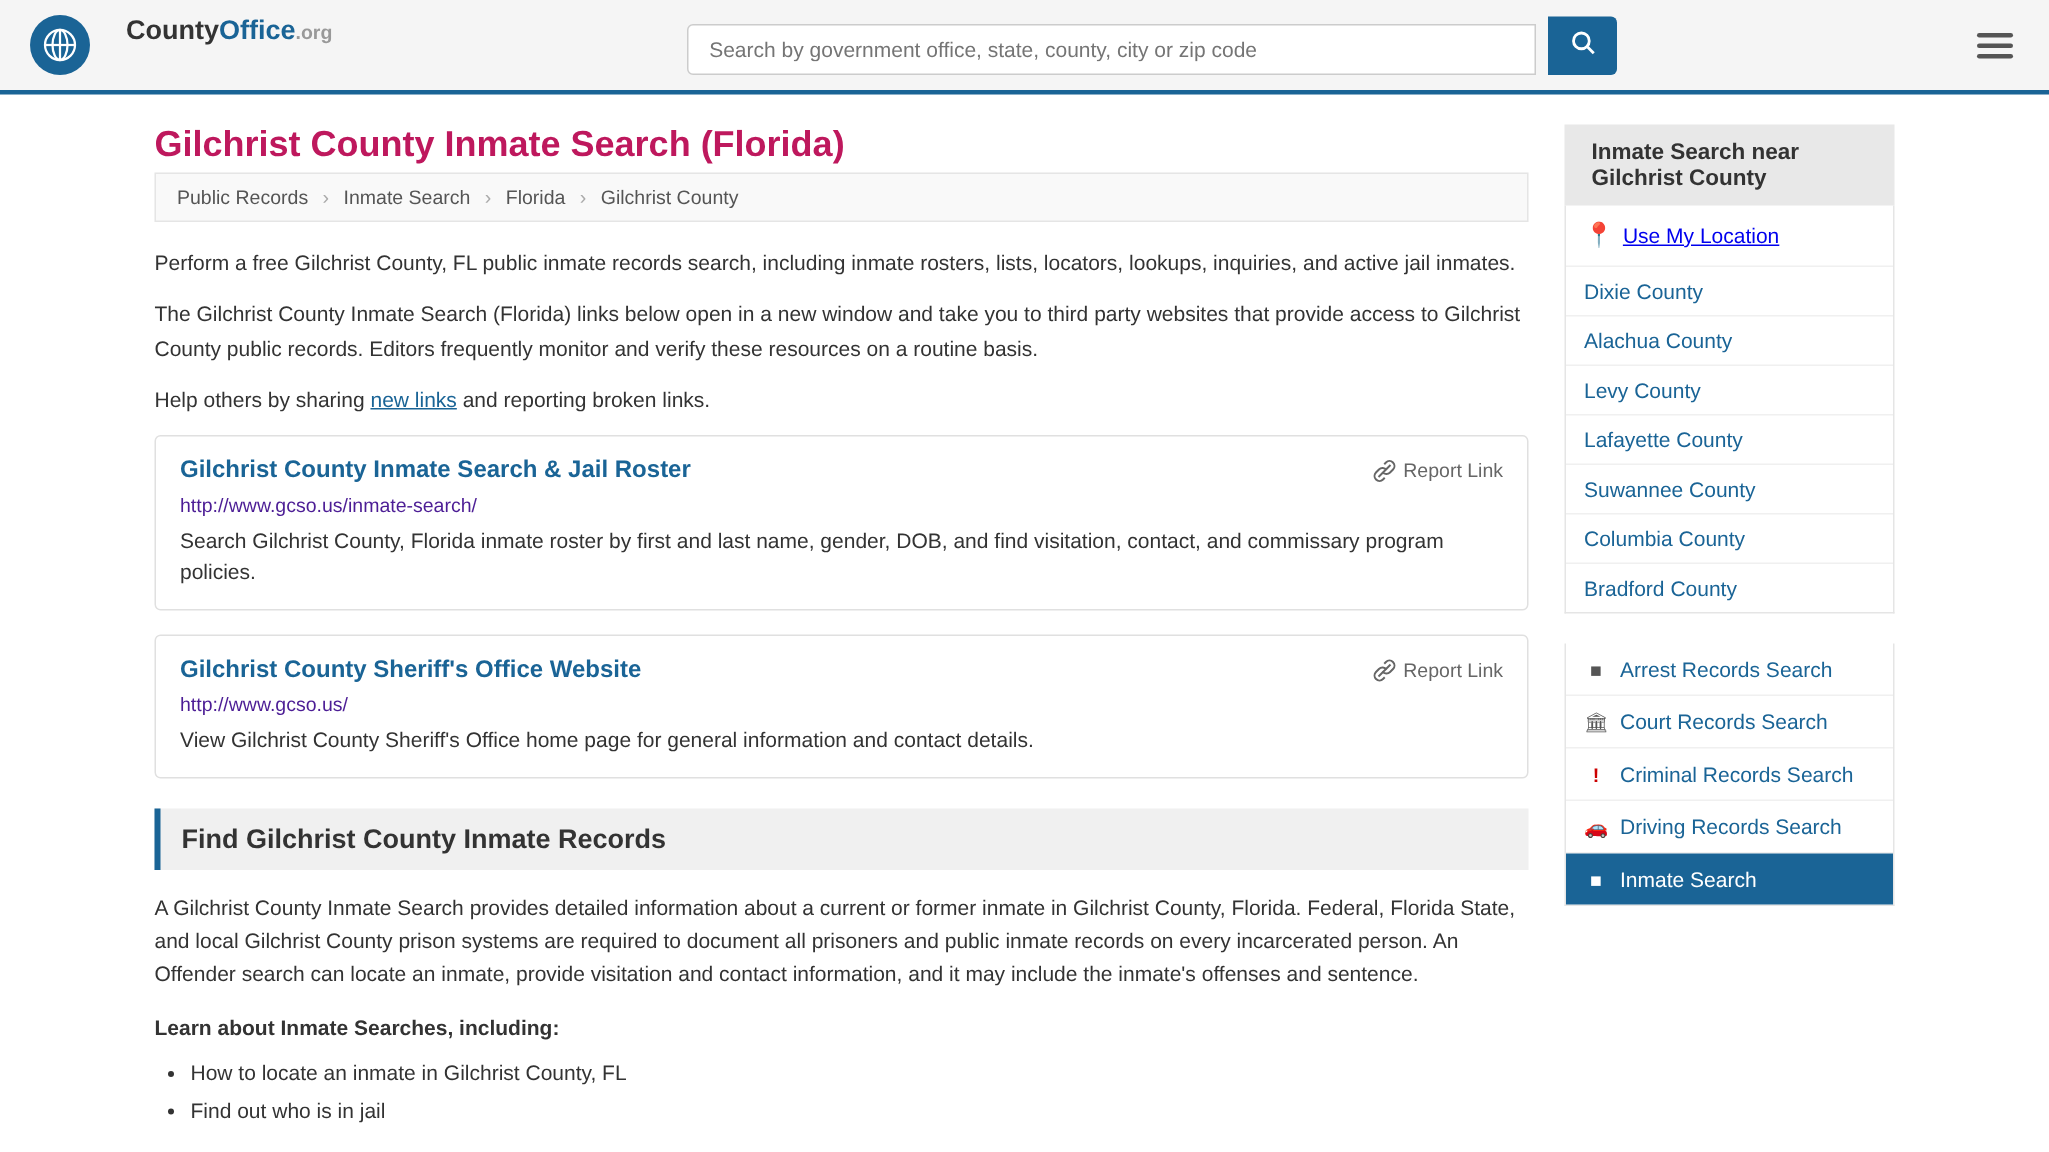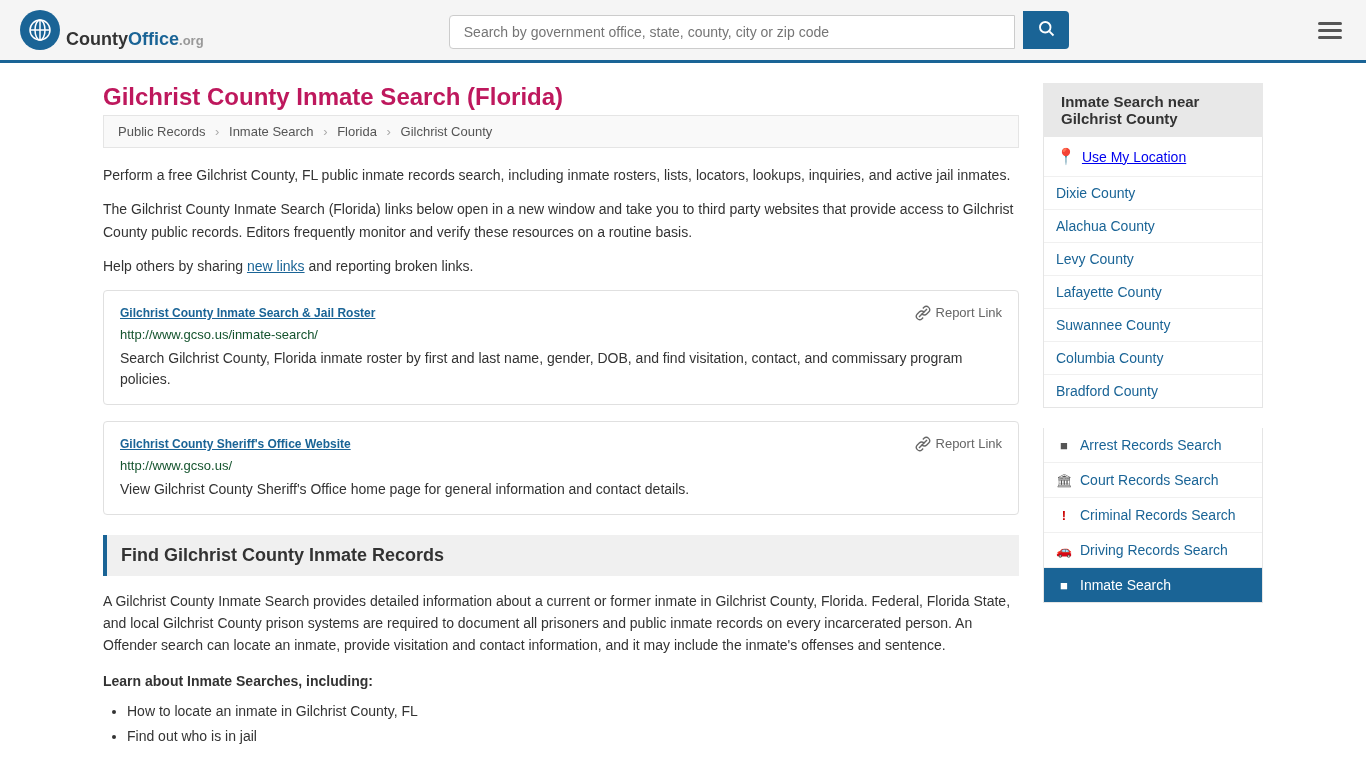--- a/index.html
+++ b/index.html
@@ -9,22 +9,22 @@
     .header {
       background: #f5f5f5;
       border-bottom: 3px solid #1a6496;
       padding: 10px 20px;
       display: flex;
       align-items: center;
       justify-content: space-between;
     }
     .logo-area {
       display: flex;
-      align-items: flex-end;
-      gap: 6px;
+      align-items: flex-start;
+      gap: 24px;
     }
     .logo-circle {
       width: 40px;
       height: 40px;
       border-radius: 50%;
       background: #1a6496;
       display: flex;
       align-items: center;
       justify-content: center;
       color: white;
@@ -134,38 +134,37 @@
       margin-bottom: 16px;
       background: #fff;
     }
     .link-card-header {
       display: flex;
       justify-content: space-between;
       align-items: center;
       margin-bottom: 6px;
     }
     .link-card-title {
-      font-size: 12px;
+      font-size: 16px;
       font-weight: bold;
       color: #1a6496;
-      text-decoration: underline;
       cursor: pointer;
     }
     .report-link-btn {
       display: flex;
       align-items: center;
       gap: 5px;
       color: #666;
       font-size: 13px;
       cursor: pointer;
       background: none;
       border: none;
     }
     .link-card-url {
-      color: #14532d;
+      color: #4c1d95;
       font-size: 13px;
       margin-bottom: 6px;
     }
     .link-card-desc {
       font-size: 14px;
       color: #333;
       line-height: 1.5;
     }
 
     

